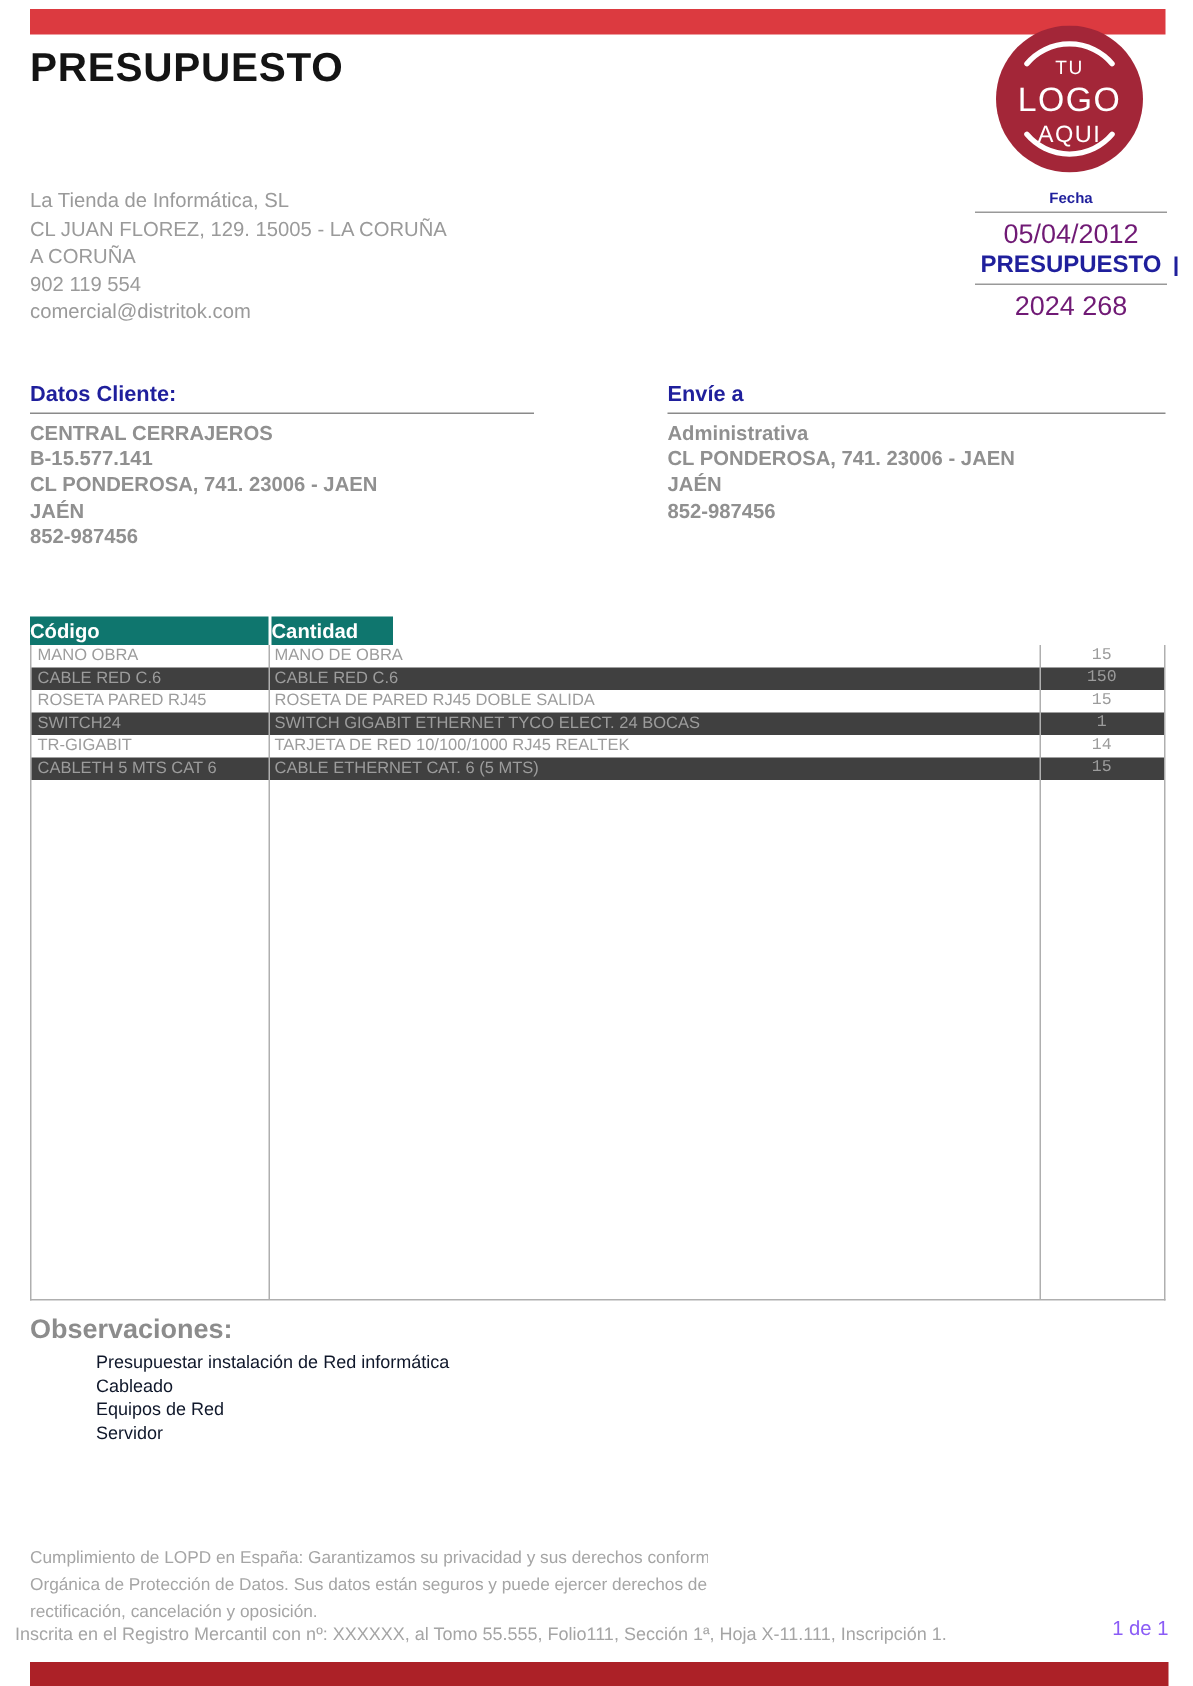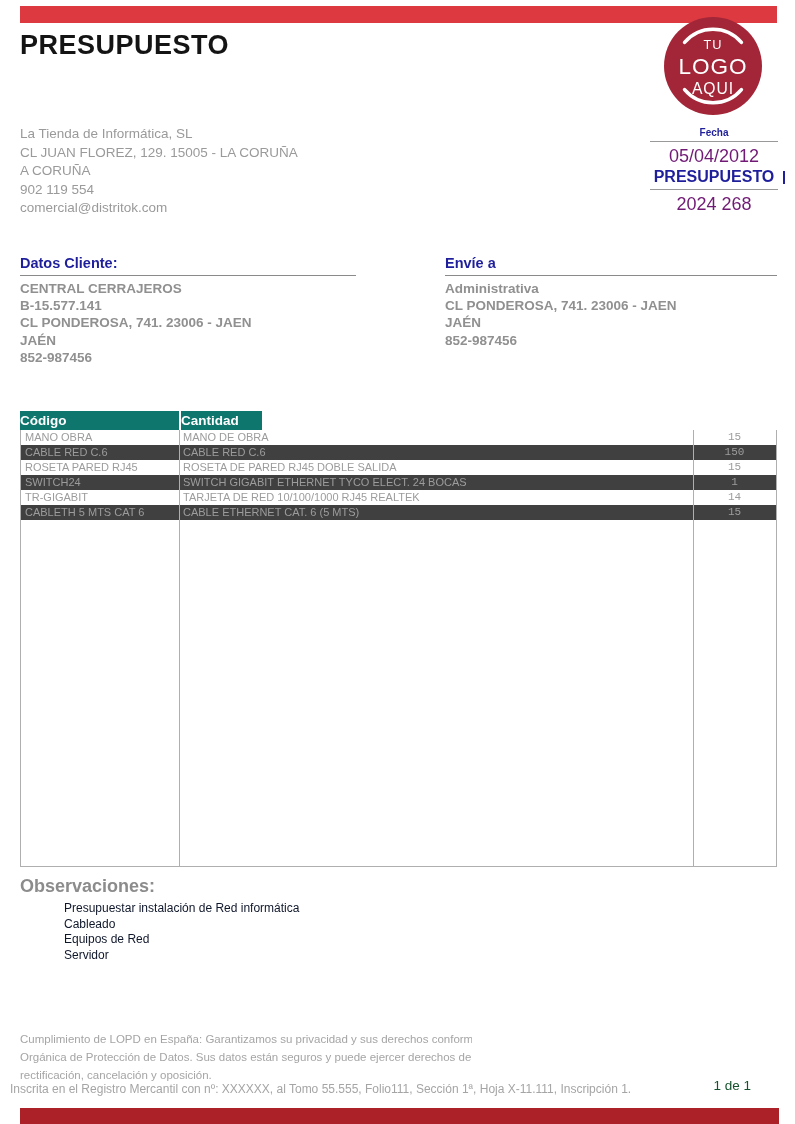--- a/index.html
+++ b/index.html
@@ -44,21 +44,21 @@
   .td.c3 { width:81px; text-align:center;font-family:Liberation Mono, monospace; }
   .tr.filler { height:346px; }
 
   .obs { position:absolute; left:20px; top:876px; }
   .obs .heading { color:#8C8C8C; font-weight:bold; font-size:18px; margin-bottom:4px; }
   .obs .line { color:#0f172a; font-size:12px; line-height:15.5px;margin-left:44px; }
 
   .lopd { position:absolute; left:20px; top:1030px; width:452px; }
   .lopd .line { color:#A5A5A5; font-size:11.5px; line-height:18px; white-space:nowrap; overflow:hidden; }
   .registro { position:absolute; left:10px; top:1082px; color:#A5A5A5; font-size:12px; white-space:nowrap; }
-  .pageno { position:absolute; right:44px; top:1078px; color:#14532d; font-size:13.5px; }
+  .pageno { position:absolute; right:16px; top:1078px; color:#8b5cf6; font-size:13.5px; }
 </style>
 </head>
 <body>
 
 <div class="page">
 
   <div class="topbar"></div>
 
   <div class="doc-title">PRESUPUESTO</div>
 

